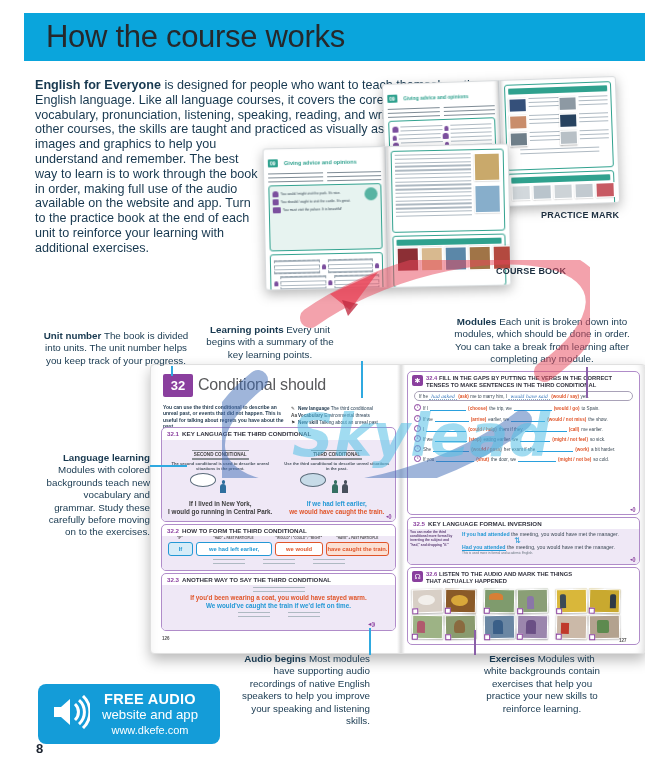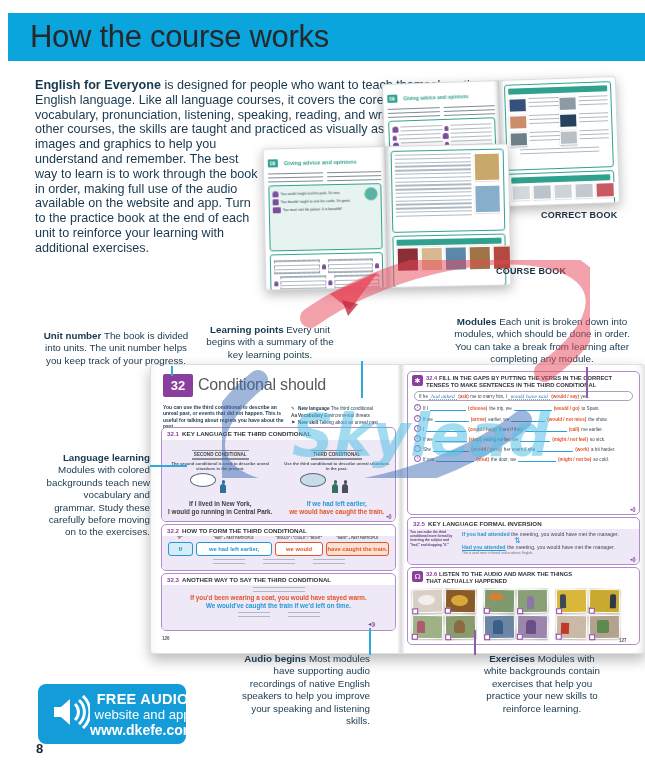--- a/index.html
+++ b/index.html
@@ -1,20 +1,20 @@
 <!DOCTYPE html>
 <html><head>
 <meta charset="utf-8">
 <style>
   html,body{margin:0;padding:0;background:#fff;}
   .page{position:relative;width:645px;height:772px;background:#fff;overflow:hidden;
         font-family:"Liberation Sans","DejaVu Sans",sans-serif;color:#17384f;}
 
   
-  .banner{position:absolute;left:8px;top:13px;right:0;height:48px;background:#0aa5dc;}
+  .banner{position:absolute;left:24px;top:13px;right:0;height:48px;background:#0aa5dc;}
   .banner .ttl{display:block;padding-left:22px;line-height:48px;font-size:31px;
                letter-spacing:-0.3px;color:#26282b;font-weight:400;}
 
   
   .intro{position:absolute;left:35px;top:78px;width:452px;font-size:12.6px;line-height:14.8px;color:#17384f;}
   .intro b{font-weight:bold;}
   .sp1{float:right;width:1px;height:60px;}
   .sp2{float:right;clear:right;width:224px;height:180px;}
 
   
@@ -130,27 +130,27 @@
   .t9c{background:#6b87a3;}.t9c::after{left:8px;top:4px;width:10px;height:14px;background:#3a5f88;border-radius:4px 4px 0 0;}
   .t10{background:#9b86ad;}.t10::after{left:8px;top:4px;width:10px;height:14px;background:#6a4f85;border-radius:4px 4px 0 0;}
   .t11{background:#cbb9a8;}.t11::after{left:4px;top:7px;width:8px;height:11px;background:#c0392b;}
   .t12{background:#b3a28f;}.t12::after{left:7px;top:4px;width:12px;height:13px;background:#5d8a4f;border-radius:2px;}
   .pgnum{position:absolute;font-size:4.5px;font-weight:bold;color:#555;}
 
   
   .wmark{position:absolute;left:222px;top:260px;width:368px;height:218px;z-index:60;pointer-events:none;}
 
   
-  .audiobadge{position:absolute;left:38px;top:684px;width:148px;height:60px;border-radius:8px;
+  .audiobadge{position:absolute;left:38px;top:684px;width:182px;height:60px;border-radius:8px;
               background:#149cd8;display:flex;align-items:center;z-index:15;}
   .audiobadge .ic{margin-left:12px;flex:0 0 auto;}
   .audiobadge .txt{flex:1;text-align:center;color:#fff;padding-right:10px;}
   .ab1{font-size:14.5px;font-weight:bold;letter-spacing:.3px;line-height:16px;}
   .ab2{font-size:13.2px;line-height:15px;}
-  .ab3{font-size:14px;font-weight:bold;line-height:16px;}
+  .ab3{font-size:11px;font-weight:normal;line-height:16px;}
   .pageno{position:absolute;left:36px;top:741px;font-size:13px;font-weight:bold;color:#1d2430;}
 </style>
 </head>
 <body>
 
 <div class="page">
 
   <div class="banner">
     <span class="ttl">How the course works</span>
   </div>
@@ -240,21 +240,21 @@
         <div class="tiles5">
           <div class="pt" style="background:#d2d8dc;"></div>
           <div class="pt" style="background:#b9c4cc;"></div>
           <div class="pt" style="background:#cdd3d7;"></div>
           <div class="pt" style="background:#c2cad0;"></div>
           <div class="pt" style="background:#c75a63;"></div>
         </div>
       </div>
     </div>
   </div>
-  <div class="bklabel" style="left:541px;top:210px;">CORRECT BOOK</div>
+  <div class="bklabel" style="left:541px;top:210px;">PRACTICE MARK</div>
 
   <div class="book course">
     <div class="pgm l">
       <div>
         <span class="m09t">09</span>
         <span class="m09title">Giving advice and opinions</span>
       </div>
       <div class="cols2">
           <div class="lines dk"></div>
           <div class="lines dk"></div>

